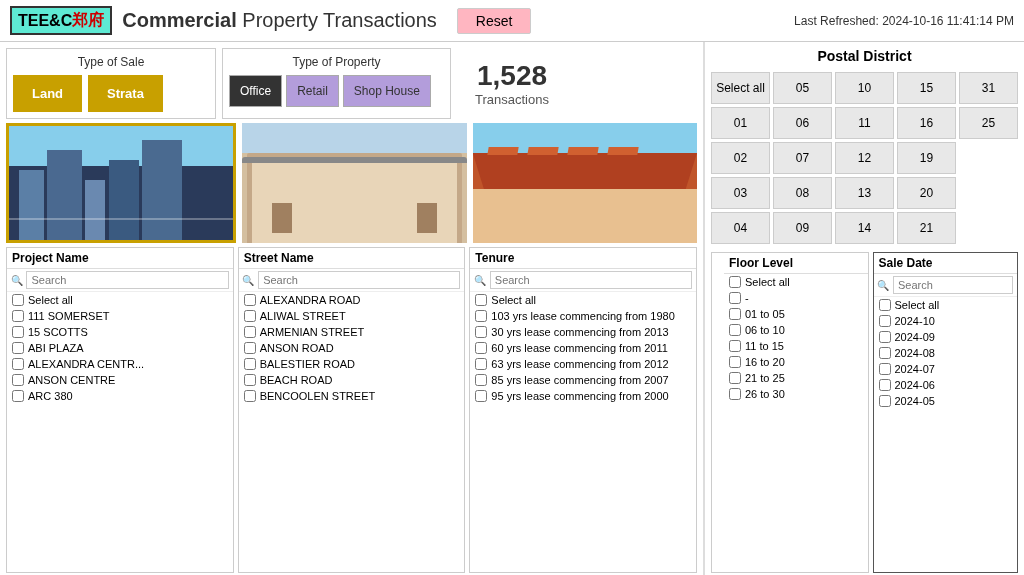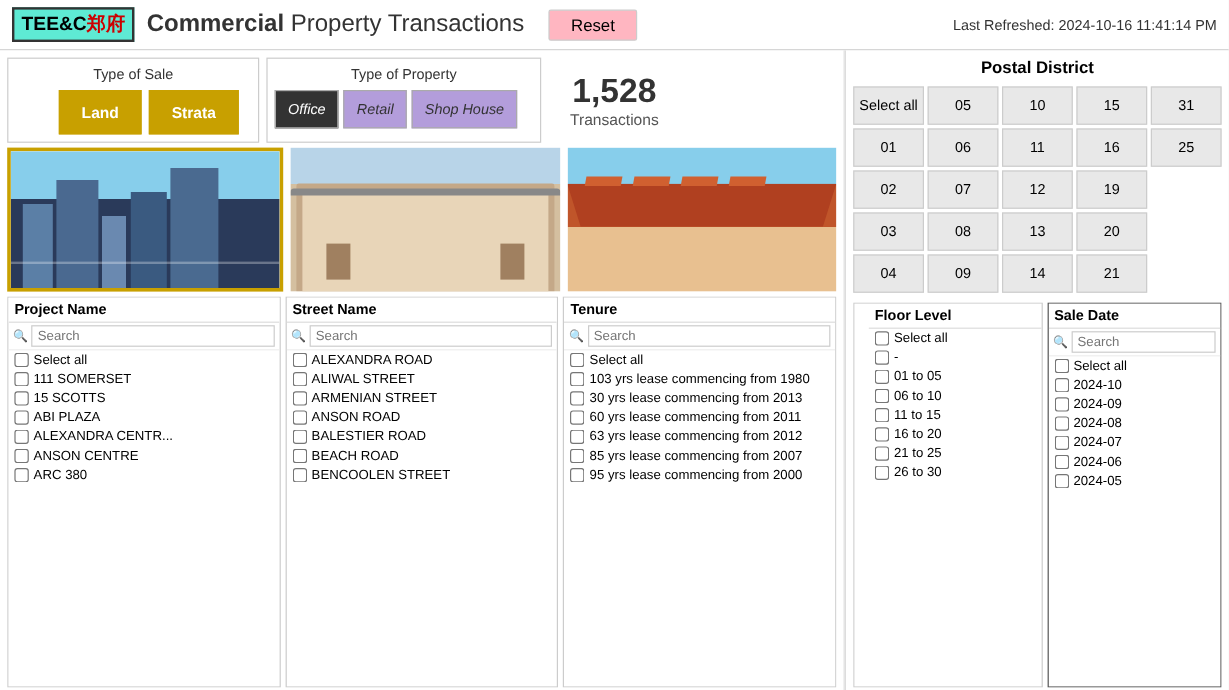--- a/index.html
+++ b/index.html
@@ -84,21 +84,20 @@
       margin-bottom: 6px;
       color: #333;
     }
 
     .type-sale-box {
       width: 210px;
     }
     .type-sale-btns {
       display: flex;
       gap: 6px;
-      margin-left: 36px;
     }
     .sale-btn {
       padding: 10px 18px;
       font-size: 13px;
       font-weight: bold;
       cursor: pointer;
       border: 1px solid #aaa;
     }
     .sale-btn-land { background: #c8a000; color: white; border-color: #c8a000; }
     .sale-btn-strata { background: #c8a000; color: white; border-color: #c8a000; }
@@ -109,21 +108,20 @@
     .type-prop-btns {
       display: flex;
       gap: 4px;
     }
     .prop-btn {
       padding: 8px 10px;
       font-size: 12px;
       cursor: pointer;
       border: 1px solid #aaa;
       text-align: center;
-      font-style: italic;
     }
     .prop-btn-office { background: #333; color: white; }
     .prop-btn-retail { background: #b39ddb; color: #333; }
     .prop-btn-shophouse { background: #b39ddb; color: #333; }
 
     .transactions-box {
       width: 110px;
       display: flex;
       flex-direction: column;
       align-items: center;

